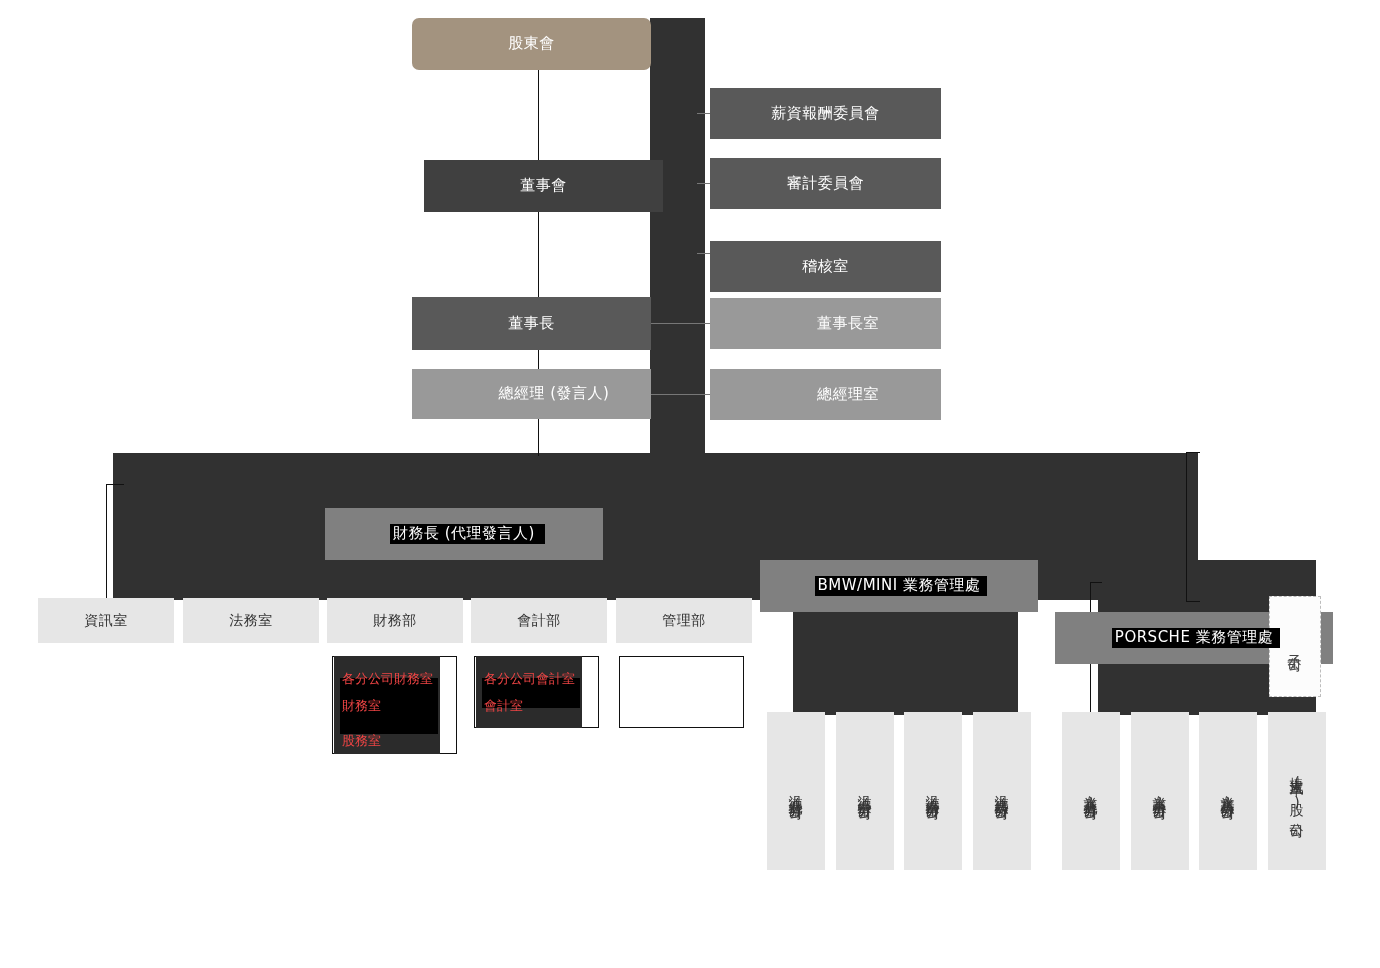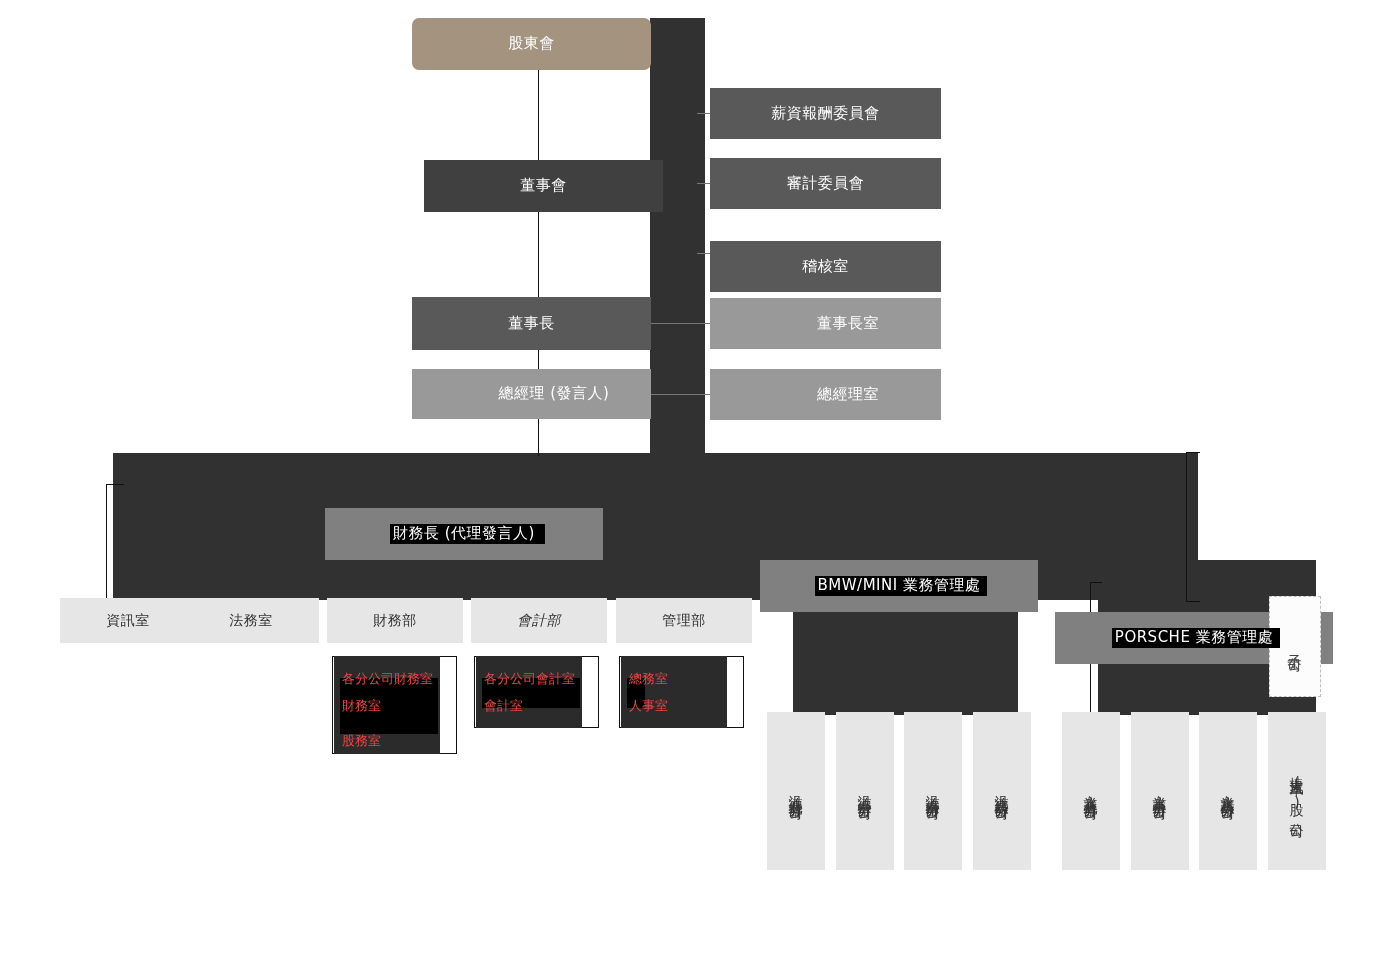--- a/index.html
+++ b/index.html
@@ -158,30 +158,30 @@
   <div class="node d3 selnode" style="left:760px;top:508px;width:278px;height:52px;">
     <span class="selbg" style="left:55px;width:172px;"></span>
     <span class="lbl">BMW/MINI 業務管理處</span>
   </div>
 
   <div class="node d3 selnode" style="left:1055px;top:508px;width:278px;height:52px;">
     <span class="selbg" style="left:57px;width:168px;"></span>
     <span class="lbl">PORSCHE 業務管理處</span>
   </div>
 
-  <div class="node light" style="left:38px;top:598px;width:136px;height:45px;margin-left:22px;">
+  <div class="node light" style="left:38px;top:598px;width:136px;height:45px;">
     <span>資訊室</span>
   </div>
   <div class="node light" style="left:183px;top:598px;width:136px;height:45px;">
     <span>法務室</span>
   </div>
   <div class="node light" style="left:327px;top:598px;width:136px;height:45px;">
     <span>財務部</span>
   </div>
-  <div class="node light" style="left:471px;top:598px;width:136px;height:45px;font-style:italic;">
+  <div class="node light" style="left:471px;top:598px;width:136px;height:45px;">
     <span>會計部</span>
   </div>
   <div class="node light" style="left:616px;top:598px;width:136px;height:45px;">
     <span>管理部</span>
   </div>
 
   <div class="flyout-frame" style="left:332px;top:656px;width:125px;height:98px;"></div>
   <div class="flyout" style="left:334px;top:656px;width:106px;height:98px;">
     <span class="mask" style="left:6px;top:22px;width:98px;height:56px;"></span>
     <span class="item" style="left:8px;top:14px;">各分公司財務室</span>
@@ -190,25 +190,20 @@
   </div>
 
   <div class="flyout-frame" style="left:474px;top:656px;width:125px;height:72px;"></div>
   <div class="flyout" style="left:476px;top:656px;width:106px;height:72px;">
     <span class="mask" style="left:6px;top:22px;width:98px;height:30px;"></span>
     <span class="item" style="left:8px;top:14px;">各分公司會計室</span>
     <span class="item" style="left:8px;top:41px;">會計室</span>
   </div>
 
   <div class="flyout-frame" style="left:619px;top:656px;width:125px;height:72px;"></div>
-  <div class="flyout" style="left:621px;top:656px;width:106px;height:72px;">
-    <span class="mask" style="left:6px;top:22px;width:18px;height:30px;"></span>
-    <span class="item" style="left:8px;top:14px;">總務室</span>
-    <span class="item" style="left:8px;top:41px;">人事室</span>
-  </div>
 
   <div class="node dashed" style="left:1269px;top:596px;width:52px;height:101px;">
     <span class="vert">子公司</span>
   </div>
 
   <div class="node light" style="left:767px;top:712px;width:58px;height:158px;">
     <span class="vert">汎德台北分公司</span>
   </div>
   <div class="node light" style="left:836px;top:712px;width:58px;height:158px;">
     <span class="vert">汎德台中分公司</span>

